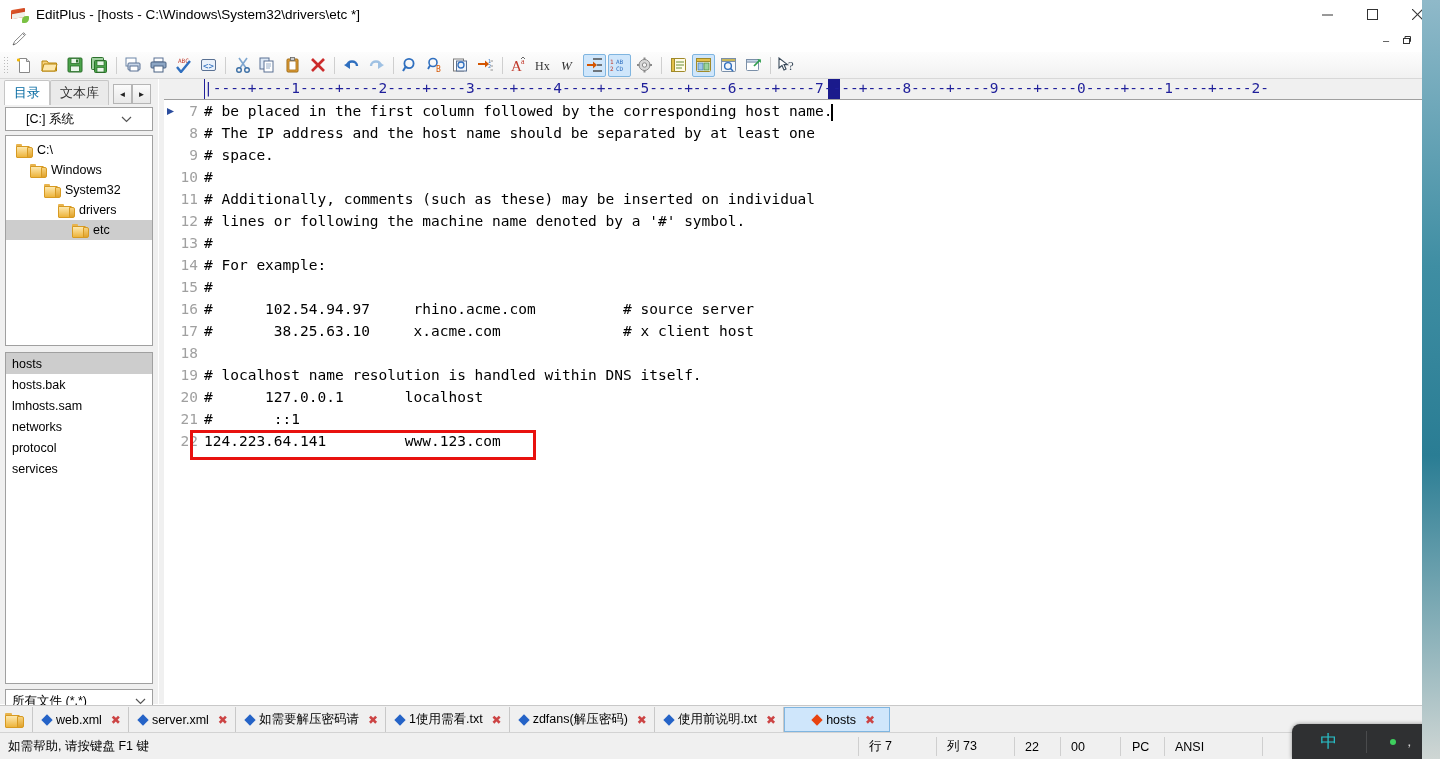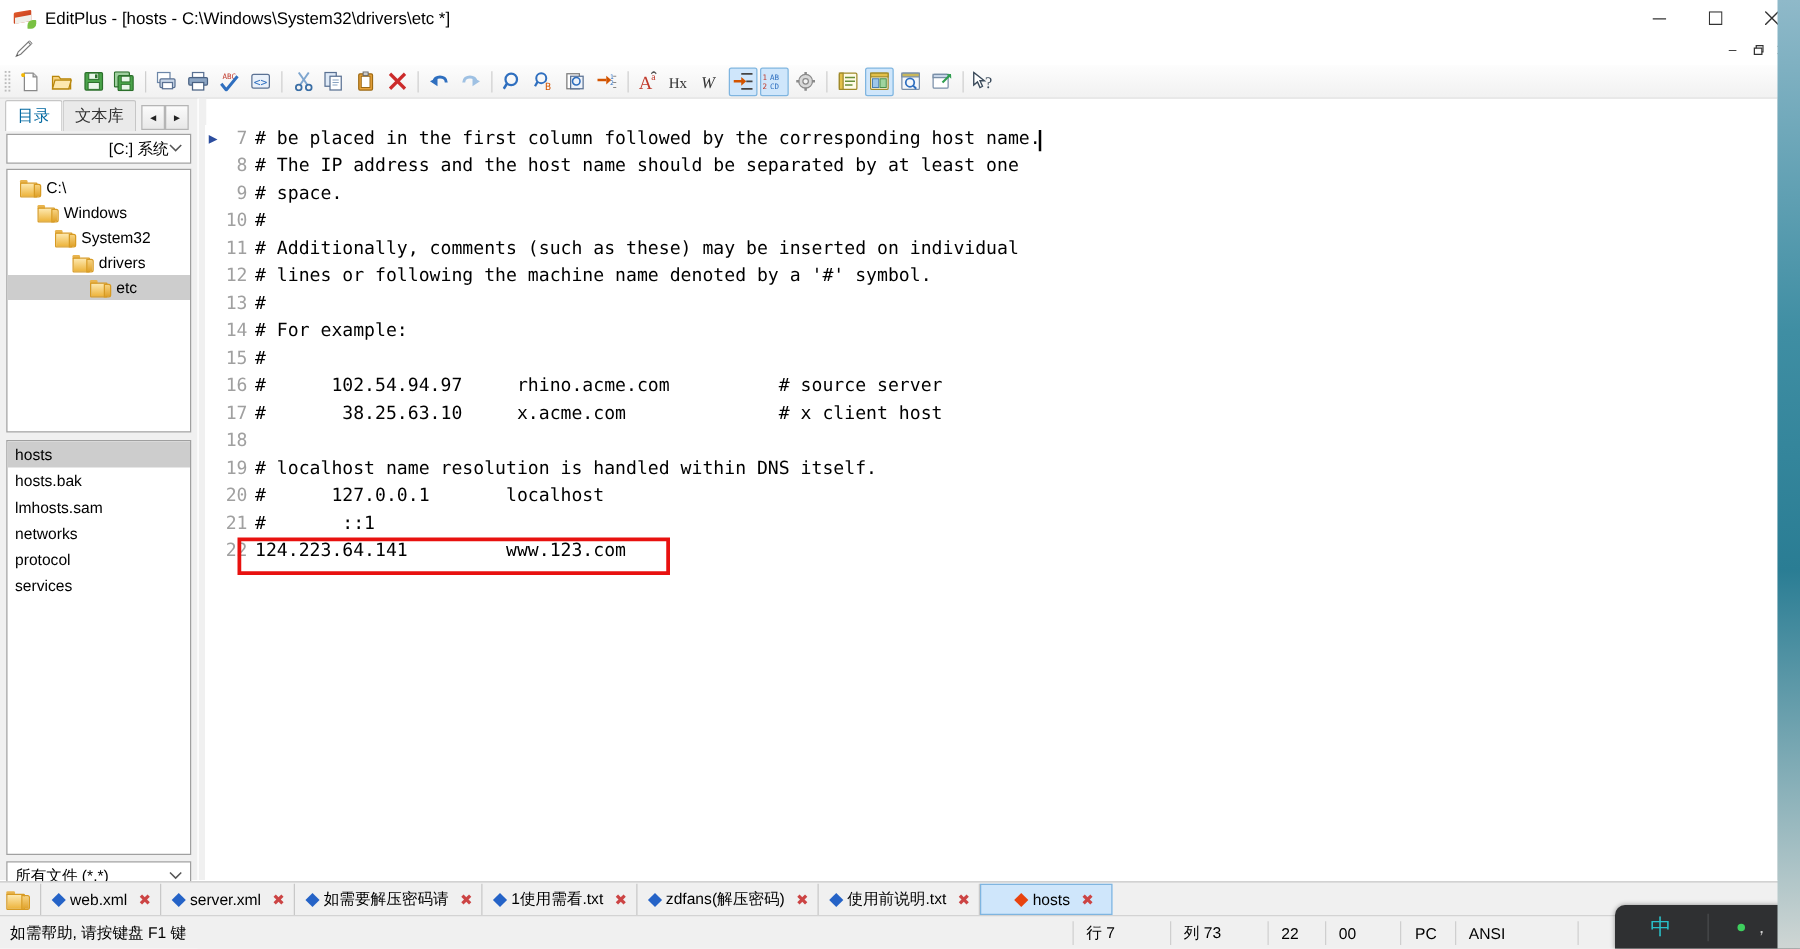--- a/index.html
+++ b/index.html
@@ -106,22 +106,22 @@
   }
   .sb-tab.inactive { background: #eaeaea; color: #333; }
   .sb-arrows { display: flex; margin-left: 4px; }
   .sb-arrow {
     width: 17px; height: 18px; background: linear-gradient(180deg,#fbfbfb,#e8e8e8);
     border: 1px solid #b5b5b5; display: flex; align-items: center; justify-content: center;
     font-size: 8px; color: #222;
   }
   .sb-combo {
     margin: 3px 5px 0 5px; height: 22px; background: #fff; border: 1px solid #a0a0a0;
-    display: flex; align-items: center; justify-content: flex-end;
-    padding: 0 6px; font-size: 12.5px; color: #000;
+    display: flex; align-items: center; justify-content: space-between;
+    padding: 0 20px; font-size: 12.5px; color: #000;
   }
   .chev { font-size: 10px; color: #444; }
   .sb-tree {
     margin: 4px 5px 0 5px; height: 205px; background: #ffffff; border: 1px solid #a0a0a0;
     padding-top: 4px; overflow: hidden;
   }
   .tree-node {
     display: flex; align-items: center; height: 20px; font-size: 12.5px; color: #000;
     padding-left: 4px; white-space: nowrap;
   }
@@ -655,20 +655,25 @@
         <svg width="11" height="7" viewBox="0 0 11 7">
             <polyline points="1,1 5.5,5.5 10,1" fill="none" stroke="#555" stroke-width="1.2"></polyline>
           </svg>
       </span>
     </div>
   </div>
 
   <div class="editor-wrap">
     <div class="splitter"></div>
 
+    <div class="ruler">
+      <div class="vbar"></div>
+      <div class="caret-marker" id="ruler-caret" style="left: 664.264px;"></div>
+      <div class="rtext">|----+----1----+----2----+----3----+----4----+----5----+----6----+----7----+----8----+----9----+----0----+----1----+----2-</div>
+    </div>
 
     <div class="editor">
       <div class="gutter" id="gutter">
           <div class="lnum" style="top: 3px;">7</div>
           <div class="bookmark-arrow" style="top: 7px;"><svg width="9" height="9" viewBox="0 0 9 9">
               <polygon points="1,1 8,4.5 1,8" fill="#2b4d9e"></polygon>
             </svg></div>
           <div class="lnum" style="top: 25px;">8</div>
           <div class="lnum" style="top: 47px;">9</div>
           <div class="lnum" style="top: 69px;">10</div>

